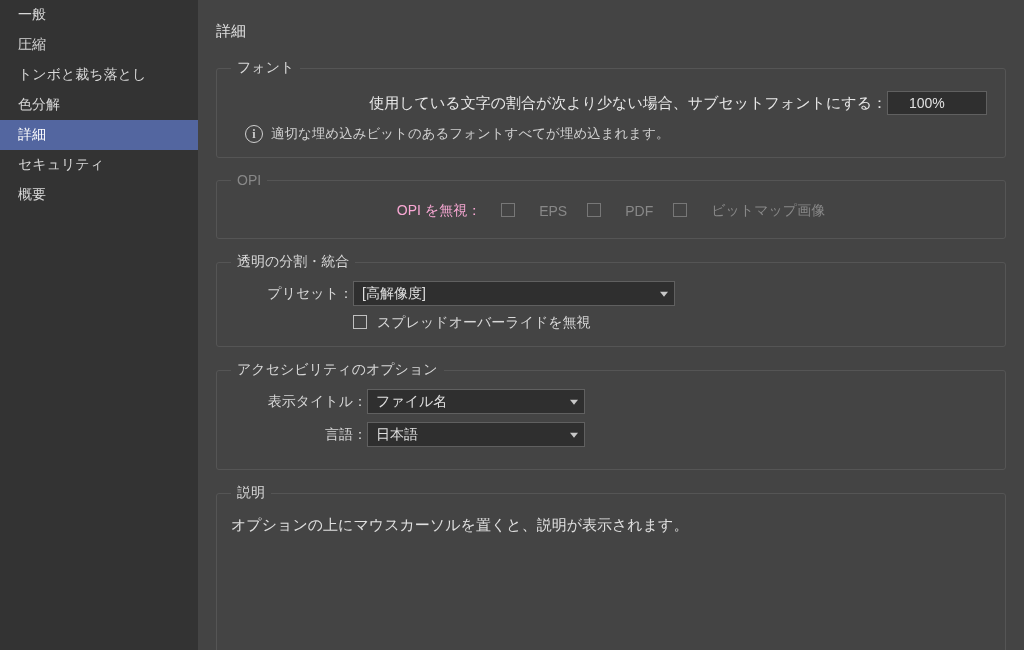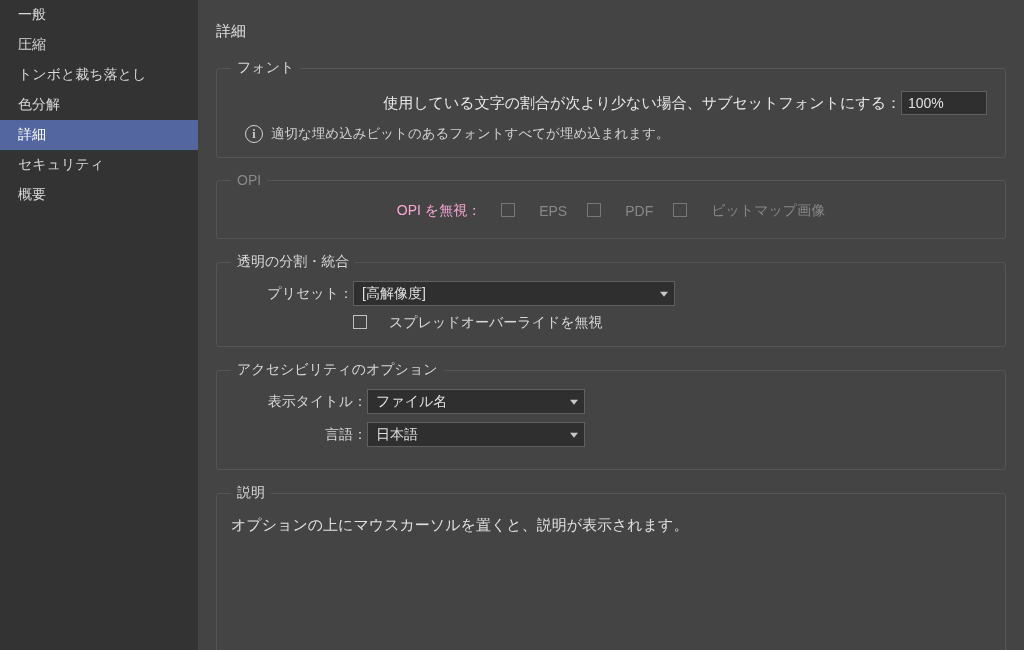--- a/index.html
+++ b/index.html
@@ -59,22 +59,22 @@
     margin-bottom: 10px;
     margin-top: 4px;
     padding-right: 4px;
   }
   .font-row-label { white-space: nowrap; font-size: 15px; color: #e8e8e8;}
   .text-input {
     background: #2f2f2f;
     border: 1px solid #606060;
     color: #e0e0e0;
     height: 24px;
-    width: 86px;
-    padding: 2px 6px;
+    width: 100px;
+    padding: 2px 21px;
     font-size: 14px;
   }
   .info-row {
     display: flex;
     align-items: center;
     gap: 8px;
     padding-left: 14px;
     font-size: 13.5px;
     color: #d0d0d0;
   }
@@ -141,21 +141,21 @@
     position: absolute;
     right: 6px; top: 50%;
     transform: translateY(-45%);
     width: 0; height: 0;
     border-left: 4px solid transparent;
     border-right: 4px solid transparent;
     border-top: 5px solid #c8c8c8;
   }
   .select.w-lg { width: 322px; }
   .select.w-md { width: 218px; }
-  .indent-check { margin-left: 122px; display:flex; align-items:center; gap:18px;}
+  .indent-check { margin-left: 122px; display:flex; align-items:center; gap:6px;}
   .desc-box {
     min-height: 130px;
     font-size: 15px;
     color: #e0e0e0;
     padding-top:4px;
   }
 </style>
 </head>
 <body>
 

